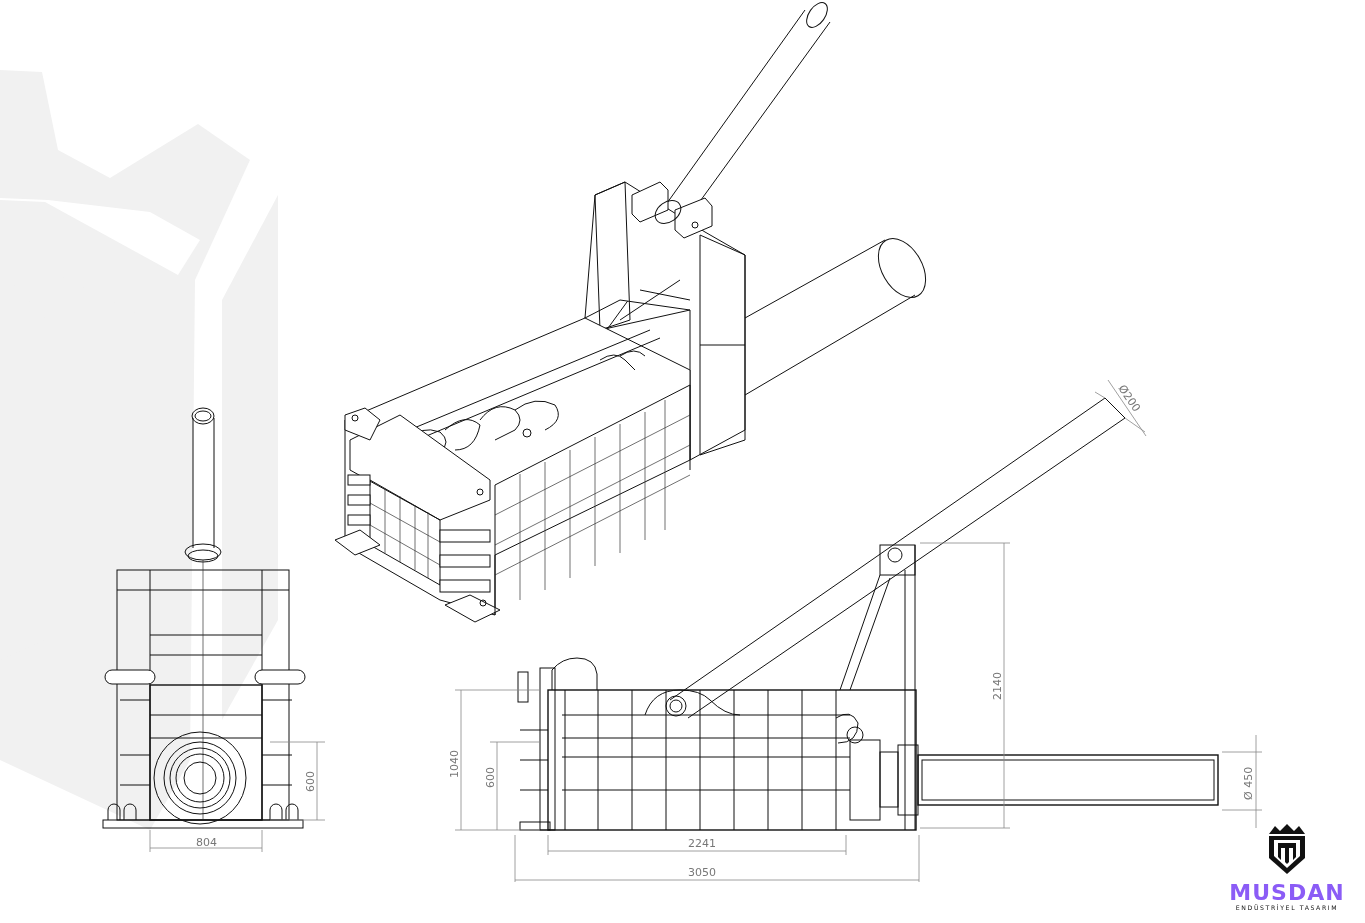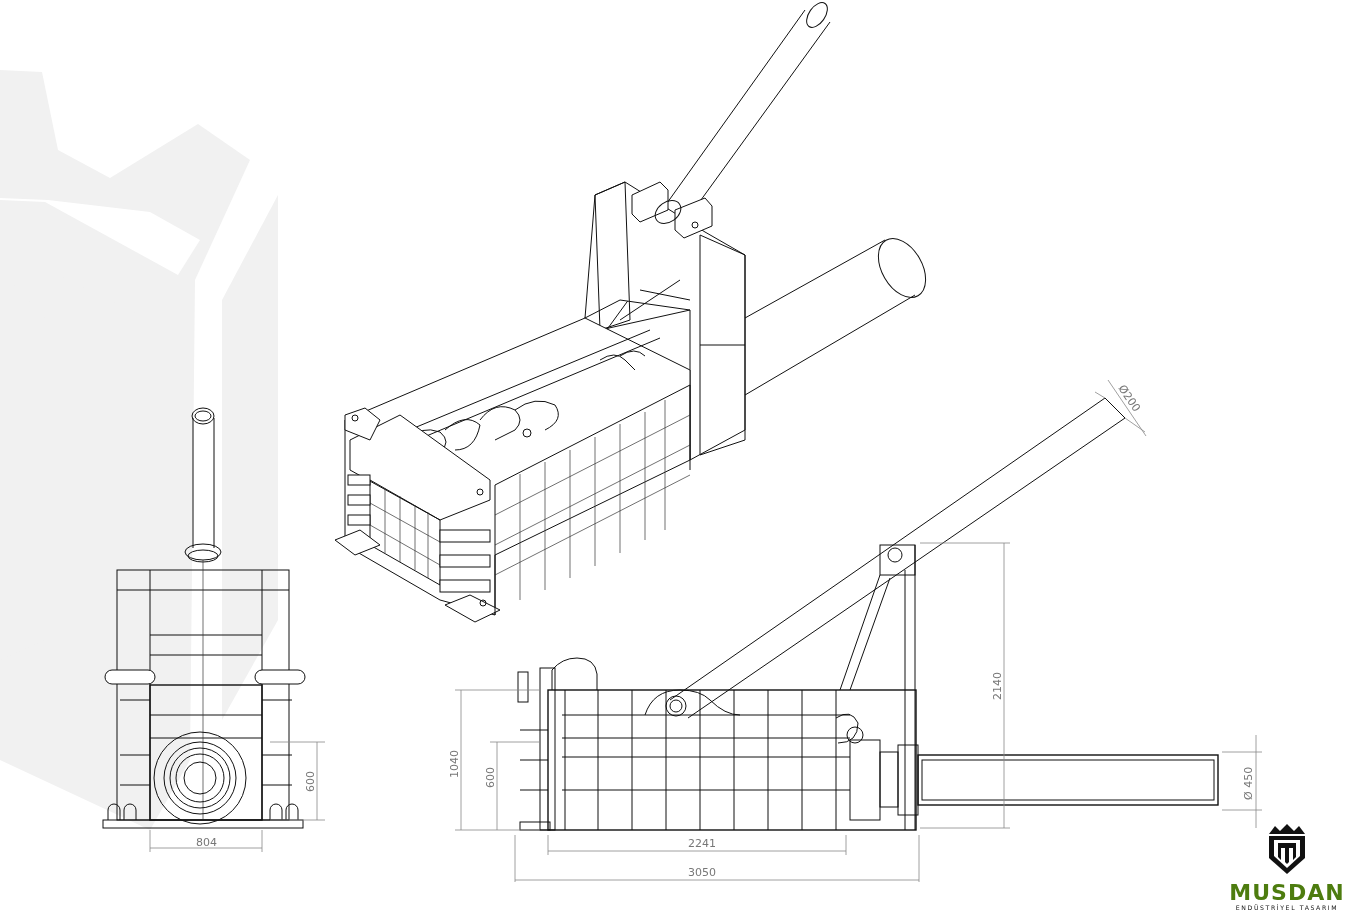--- a/index.html
+++ b/index.html
@@ -5,21 +5,21 @@
   html,body{margin:0;padding:0;background:#ffffff;}
   body{width:1365px;height:923px;position:relative;overflow:hidden;font-family:"DejaVu Sans",sans-serif;}
   #canvas{position:absolute;left:0;top:0;width:1365px;height:923px;}
   .dim-text{font-family:"DejaVu Sans",sans-serif;font-size:11px;fill:#777;}
   .ln{stroke:#111;stroke-width:1;fill:none;}
   .ln2{stroke:#111;stroke-width:1.4;fill:none;}
   .thin{stroke:#333;stroke-width:0.7;fill:none;}
   .dim{stroke:#888;stroke-width:0.8;fill:none;}
   .fillw{fill:#fff;}
   #logo{position:absolute;left:1212px;top:822px;width:150px;text-align:center;}
-  #logo .brand{font-family:"DejaVu Sans",sans-serif;font-weight:bold;font-size:22px;letter-spacing:1px;color:#4d7c0f;line-height:22px;margin-top:2px;}
+  #logo .brand{font-family:"DejaVu Sans",sans-serif;font-weight:bold;font-size:22px;letter-spacing:1px;color:#8b5cf6;line-height:22px;margin-top:2px;}
   #logo .tag{font-family:"DejaVu Sans",sans-serif;font-size:6.2px;letter-spacing:1.6px;color:#111;line-height:8px;}
 </style>
 </head>
 <body>
 
 <svg id="canvas" viewBox="0 0 1365 923" xmlns="http://www.w3.org/2000/svg">
 
   <g fill="#f1f1f1">
     <polygon points="0,70 42,72 58,150 110,178 198,124 250,160 195,280 190,760 150,830 0,760"></polygon>
     <polygon points="0,200 45,202 180,278 180,560 150,630 150,320 48,270 0,268"></polygon>

